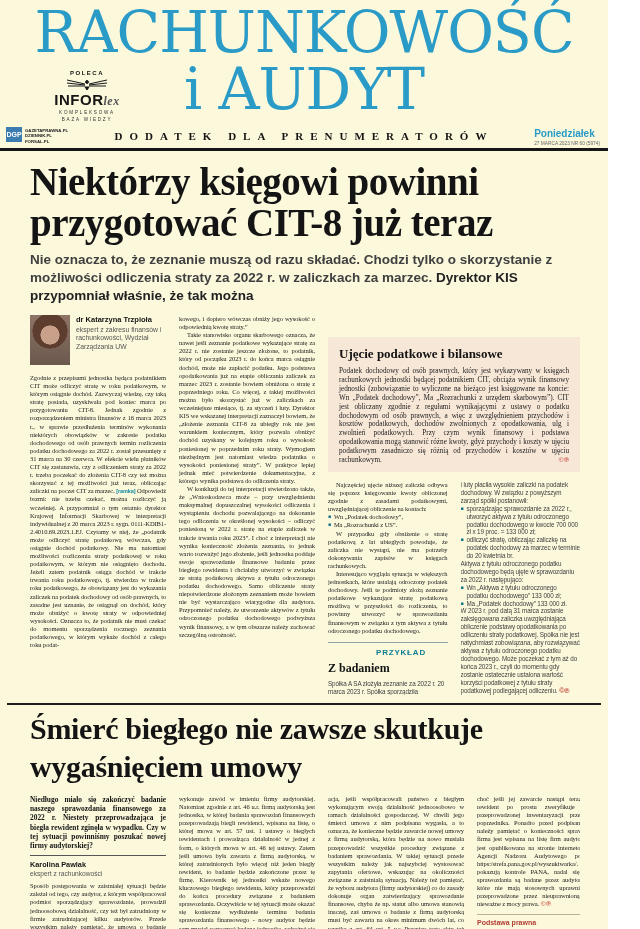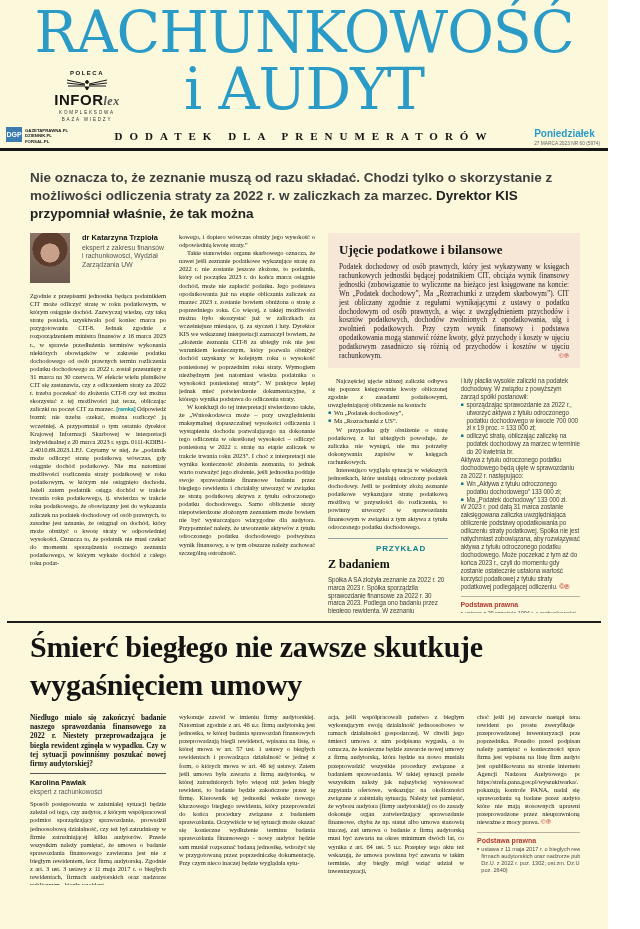--- a/index.html
+++ b/index.html
@@ -31,26 +31,26 @@
 
   
   .a1-head { padding:10px 28px 0 30px; }
   .a1-headline { font-weight:bold; font-size:39px; line-height:41px; color:#141414; letter-spacing:-0.5px; }
   .a1-lede { margin-top:8px; font-family:"Liberation Sans", sans-serif; font-weight:bold; font-size:13.5px; line-height:18px; }
   .lede-blue { color:#404040; }
   .lede-black { color:#222; }
 
   .a1-body { display:flex; gap:13px; padding:10px 28px 0 30px; height:390px; overflow:hidden; }
   .colA { width:136px; flex:0 0 136px; overflow:hidden; }
-  .rightHalf { flex:1; display:flex; flex-direction:column; overflow:hidden; }
+  .rightHalf { flex:1; display:flex; flex-direction:column; overflow:hidden;margin-top:22px; }
   .bt { font-size:6.5px; line-height:8.1px; text-align:justify; color:#1c1c1c; letter-spacing:-0.1px; }
   .indent { text-indent:8px; }
   .ramka-tag { color:#0e8aa0; font-family:"Liberation Sans", sans-serif; font-weight:bold; font-size:5.5px; }
 
-  .author { display:flex; gap:12px; margin-bottom:9px; }
+  .author { display:flex; gap:6px; margin-bottom:9px; }
   .photo { width:40px; height:50px; flex:0 0 40px;
            background:
              radial-gradient(circle at 50% 40%, #c9a089 0 26%, rgba(0,0,0,0) 27%),
              radial-gradient(circle at 50% 32%, #5d3d2e 0 44%, rgba(0,0,0,0) 45%),
              linear-gradient(#8d7466, #6b584d); }
   .a-name { font:bold 7.5px/9px "Liberation Sans", sans-serif; color:#151515; }
   .a-role { font:6.8px/8.4px "Liberation Sans", sans-serif; color:#555; margin-top:2px; }
 
   .infobox { background:#f7e7d7; padding:9px 11px 7px; }
   .ib-title { font-weight:bold; font-size:13px; color:#141414; margin-bottom:5px; }
@@ -120,20 +120,21 @@
       </div>
     </div>
 
     <div class="day">
       <div class="day-name">Poniedziałek</div>
       <div class="issue">27 MARCA 2023 NR 60 (5974)</div>
     </div>
   </header>
 
   <section class="a1-head">
+    <h1 class="a1-headline">Niektórzy księgowi powinni przygotować CIT-8 już teraz</h1>
     <p class="a1-lede"><span class="lede-blue">Nie oznacza to, że zeznanie muszą od razu składać. Chodzi tylko o skorzystanie z możliwości odliczenia straty za 2022 r. w zaliczkach za marzec.</span><span class="lede-black"> Dyrektor KIS przypomniał właśnie, że tak można</span></p>
   </section>
 
   <section class="a1-body">
 
     <div class="colA">
       <div class="author">
         <div class="photo"></div>
         <div>
           <div class="a-name">dr Katarzyna Trzpioła</div>

